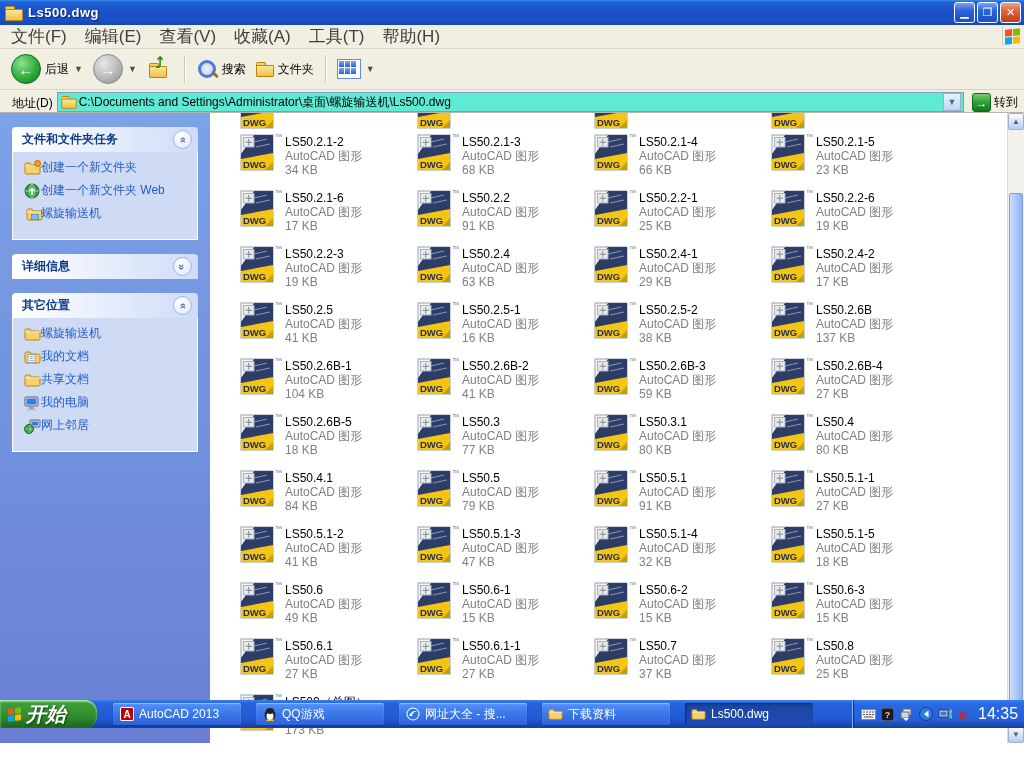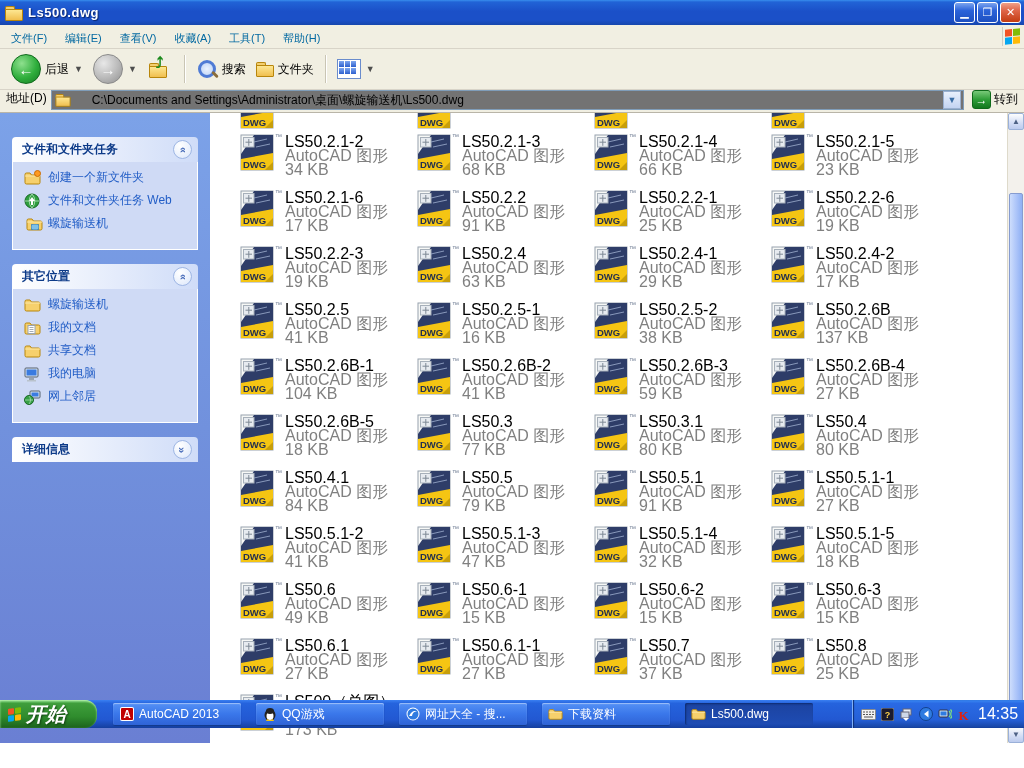--- a/index.html
+++ b/index.html
@@ -14,21 +14,21 @@
   .winbtn{width:21px;height:21px;margin-left:2px;border-radius:3px;border:1px solid #fff;
     display:flex;align-items:center;justify-content:center;color:#fff;font-size:11px;font-weight:bold;
     background:linear-gradient(180deg,#7ba4ef,#2b63d9 40%,#1d4fc0);box-sizing:border-box;}
   .winbtn.close{background:linear-gradient(180deg,#f1a188,#df6548 40%,#c33c12);}
   .folder-ic{display:inline-block;width:18px;height:14px;position:relative;}
   .folder-ic:before{content:"";position:absolute;left:0;top:0;width:8px;height:4px;background:#f3cf70;border:1px solid #b8860b;border-bottom:none;border-radius:2px 2px 0 0;}
   .folder-ic:after{content:"";position:absolute;left:0;top:3px;width:16px;height:10px;background:linear-gradient(180deg,#fde792,#f0bf4f);border:1px solid #b8860b;border-radius:1px;}
 
   
   .menubar{height:23px;background:#f1efe2;border-bottom:1px solid #d8d4c8;display:flex;align-items:center;padding-left:2px;}
-  .menu-item{font-size:11px;color:#0369a1;padding:3px 9px;}
+  .menu-item{font-size:17px;color:#404040;padding:3px 9px;}
   .menubar .spacer{flex:1;}
   .mslogo{width:19px;height:19px;margin-right:2px;border-left:1px solid #d0ccc0;display:flex;align-items:center;justify-content:center;}
   .mslogo .g{display:grid;grid-template-columns:7px 7px;grid-template-rows:7px 7px;gap:1px;transform:skewY(-6deg);}
   .mslogo .g i{display:block;}
 
   
   .toolbar{height:40px;background:#f1efe2;border-bottom:1px solid #d8d4c8;display:flex;align-items:center;padding-left:6px;}
   .tool{display:flex;align-items:center;gap:4px;padding:2px 5px;font-size:12px;color:#000;}
   .dd{font-size:9px;color:#4d4d4d;margin-left:1px;}
   .circle-btn{width:28px;height:28px;border-radius:50%;display:flex;align-items:center;justify-content:center;
@@ -39,53 +39,53 @@
   .upfolder{position:relative;width:26px;height:24px;}
   .upfolder .folder-ic{position:absolute;left:2px;top:6px;}
   .upfolder .arr{position:absolute;left:9px;top:-3px;color:#1c8a1c;font-weight:bold;font-size:15px;}
   .mag{width:22px;height:22px;position:relative;}
   .mag:before{content:"";position:absolute;left:2px;top:2px;width:12px;height:12px;border:3px solid #4f7bd5;border-radius:50%;background:radial-gradient(circle,#eaf2ff,#bcd2f5);}
   .mag:after{content:"";position:absolute;left:15px;top:15px;width:8px;height:3px;background:#8a6d3b;transform:rotate(45deg);border-radius:2px;}
   .views-ic{width:20px;height:16px;display:grid;grid-template-columns:5px 5px 5px;grid-template-rows:6px 6px;gap:1px;padding:1px;border:1px solid #6a8ccc;background:#fff;}
   .views-ic i{background:linear-gradient(180deg,#7fa7ef,#2c5fce);}
 
   
-  .addressbar{height:22px;background:#f1efe2;border-bottom:1px solid #b9b5a8;display:flex;align-items:flex-start;padding:0 2px 0 6px;gap:4px;}
+  .addressbar{height:22px;background:#f1efe2;border-bottom:1px solid #b9b5a8;display:flex;align-items:flex-end;padding:0 2px 0 12px;gap:4px;}
   .addr-label{font-size:12px;color:#000;}
-  .addr-input{flex:1;height:18px;background:#737373;border:1px solid #7f9db9;display:flex;align-items:center;padding:0 2px;gap:20px;}
+  .addr-input{flex:1;height:18px;background:#5eead4;border:1px solid #7f9db9;display:flex;align-items:center;padding:0 2px;gap:1px;}
   .addr-text{font-size:12px;white-space:nowrap;overflow:hidden;flex:1;}
   .addr-drop{width:16px;height:16px;background:linear-gradient(180deg,#e8f0fc,#c3d4f2);border:1px solid #9ab0d0;color:#3a6ea5;font-size:9px;display:flex;align-items:center;justify-content:center;}
   .go-btn{display:flex;align-items:center;gap:3px;padding:0 4px;font-size:12px;}
   .go-ic{width:17px;height:17px;border-radius:3px;background:linear-gradient(180deg,#79c979,#2f9e38 50%,#13771e);border:1px solid #0e6a19;color:#fff;display:flex;align-items:center;justify-content:center;font-weight:bold;font-size:12px;}
 
   
   .main{display:flex;height:630px;}
-  .sidebar{width:210px;background:linear-gradient(180deg,#7ca2e8 0%,#7191dd 50%,#6a7fd3 100%);overflow:hidden;padding-top:24px;box-sizing:border-box;}
+  .sidebar{width:210px;background:linear-gradient(180deg,#7ca2e8 0%,#7191dd 50%,#6a7fd3 100%);overflow:hidden;padding-top:14px;box-sizing:border-box;}
   .panel{margin:0 12px 14px 12px;border-radius:4px 4px 0 0;}
   .panel-header{height:25px;border-radius:4px 4px 0 0;background:linear-gradient(90deg,#ffffff,#cfdcf8);
     display:flex;align-items:center;justify-content:space-between;padding:0 6px 0 10px;}
   .panel-title{font-size:12px;font-weight:bold;color:#0c3a88;}
   .chev{width:17px;height:17px;border-radius:50%;background:radial-gradient(circle at 35% 30%,#ffffff,#dce7fb);
     border:1px solid #9eb6e4;color:#4b6fbb;font-weight:bold;display:flex;align-items:center;justify-content:center;font-size:11px;}
   .chev span{display:inline-block;line-height:0;}
   .chev .up{transform:rotate(-90deg);}
   .chev .down{transform:rotate(90deg);}
   .panel-body{background:#cfdaf5;border:1px solid #fff;border-top:none;padding:8px 4px 10px 10px;}
-  .side-item{display:flex;align-items:flex-start;gap:7px;margin-bottom:7px;cursor:default;}
+  .side-item{display:flex;align-items:flex-start;margin-bottom:7px;cursor:default;}
   .side-item .lbl{font-size:12px;color:#215dc6;line-height:15px;}
   .ic{width:18px;height:16px;display:inline-flex;align-items:center;justify-content:center;flex:none;}
   .ic svg{display:block;}
 
   
   .files{flex:1;background:#fff;position:relative;overflow:hidden;margin-left:24px;}
   .files-grid{position:absolute;left:5px;top:18px;display:grid;grid-template-columns:repeat(4,177px);grid-auto-rows:56px;}
   .file-tile{display:flex;align-items:flex-start;padding-top:3px;position:relative;}
   .dwg-wrap{position:relative;width:46px;flex:none;}
   .tm{position:absolute;left:36px;top:-1px;font-size:7px;color:#6a7890;}
-  .ftext{font-size:16px;line-height:14px;padding-top:1px;}
+  .ftext{font-size:12px;line-height:14px;padding-top:1px;}
   .fname{color:#000;white-space:nowrap;}
   .fmeta{color:#808080;white-space:nowrap;}
   .partial-row{position:absolute;left:5px;top:0;height:17px;overflow:hidden;display:grid;grid-template-columns:repeat(4,177px);}
   .partial-row .clip{height:17px;overflow:hidden;}
   .partial-row svg{margin-top:-21px;}
 
   
   .scrollbar{width:17px;background:#f3f1ec;display:flex;flex-direction:column;border-left:1px solid #dedacb;box-sizing:border-box;}
   .sb-btn{height:17px;background:linear-gradient(180deg,#fdfefe,#d3ddf5 60%,#bccbee);border:1px solid #9ab0d8;border-radius:2px;
     color:#4d6185;font-size:8px;display:flex;align-items:center;justify-content:center;box-sizing:border-box;}
@@ -213,38 +213,46 @@
               <span class="lbl">创建一个新文件夹</span>
             </div>
             <div class="side-item">
               <span class="ic">
                 <svg width="16" height="16" viewBox="0 0 16 16">
                   <circle cx="8" cy="8" r="7" fill="#2e9e3e" stroke="#176a24"></circle>
                   <path d="M1 8 h14 M8 1 a10 10 0 0 1 0 14 M8 1 a10 10 0 0 0 0 14" stroke="#9fd8a8" fill="none"></path>
                   <path d="M8 4 l3 4 h-2 v4 h-2 v-4 h-2 z" fill="#fff"></path>
                 </svg>
               </span>
-              <span class="lbl">文件和文件夹任务 Web</span>
+              <span class="lbl">创建一个新文件夹 Web</span>
             </div>
             <div class="side-item">
               <span class="ic">
                 <svg width="17" height="14" viewBox="0 0 17 14">
                   <path d="M1 3.5 q0-1.5 1.5-1.5 h3.5 l1.5 2 h7 q1.5 0 1.5 1.5 v6 q0 1.5-1.5 1.5 h-12 q-1.5 0-1.5-1.5 z" fill="#f6d06c" stroke="#b8860b"></path>
                   <path d="M1 5 h15" stroke="#fbe7a8"></path>
                 </svg>
                 <svg width="8" height="6" viewBox="0 0 8 6" style="margin-left:-12px;margin-top:6px">
                   <rect width="8" height="6" rx="2" fill="#7ec0e8" stroke="#3a7ba8"></rect>
                 </svg>
               </span>
               <span class="lbl">螺旋输送机</span>
             </div>
           </div>
         </div>
         <div class="panel">
           <div class="panel-header">
+            <span class="panel-title">详细信息</span>
+            <span class="chev">
+              <span class="down">»</span>
+            </span>
+          </div>
+        </div>
+        <div class="panel">
+          <div class="panel-header">
             <span class="panel-title">其它位置</span>
             <span class="chev">
               <span class="up">»</span>
             </span>
           </div>
           <div class="panel-body">
             <div class="side-item">
               <span class="ic">
                 <svg width="17" height="14" viewBox="0 0 17 14">
                   <path d="M1 3.5 q0-1.5 1.5-1.5 h3.5 l1.5 2 h7 q1.5 0 1.5 1.5 v6 q0 1.5-1.5 1.5 h-12 q-1.5 0-1.5-1.5 z" fill="#f6d06c" stroke="#b8860b"></path>
@@ -287,28 +295,20 @@
               <span class="ic">
                 <svg width="17" height="15" viewBox="0 0 17 15">
                   <rect x="6" y="1" width="10" height="7" rx="1" fill="#d8e4f0" stroke="#55606e"></rect>
                   <rect x="7.5" y="2.5" width="7" height="4" fill="#3a7be0"></rect>
                   <circle cx="5" cy="10" r="4.5" fill="#36a045" stroke="#1c6a28"></circle>
                   <path d="M1 10 h8 M5 6 a6 6 0 0 1 0 8" stroke="#a8dcb0" fill="none" stroke-width="0.8"></path>
                 </svg>
               </span>
               <span class="lbl">网上邻居</span>
             </div>
-          </div>
-        </div>
-        <div class="panel">
-          <div class="panel-header">
-            <span class="panel-title">详细信息</span>
-            <span class="chev">
-              <span class="down">»</span>
-            </span>
           </div>
         </div>
       </div>
     <div class="files">
       <div class="partial-row" id="partial-row">
           <div class="clip"><svg width="38" height="38" viewBox="0 0 36 38">
               <rect x="1" y="1" width="32" height="35" fill="#f7f8f6" stroke="#98a2ae"></rect>
               <polygon points="14,1 33,1 33,24 1,31 1,20" fill="#2e3d68"></polygon>
               <rect x="3.5" y="3.5" width="10.5" height="9.5" fill="#e7ebf0" stroke="#a7b0ba" stroke-width="1"></rect>
               <path d="M5.5 8.2 h6.5 M8.8 5 v6.8" stroke="#7d8894" stroke-width="1" fill="none"></path>

